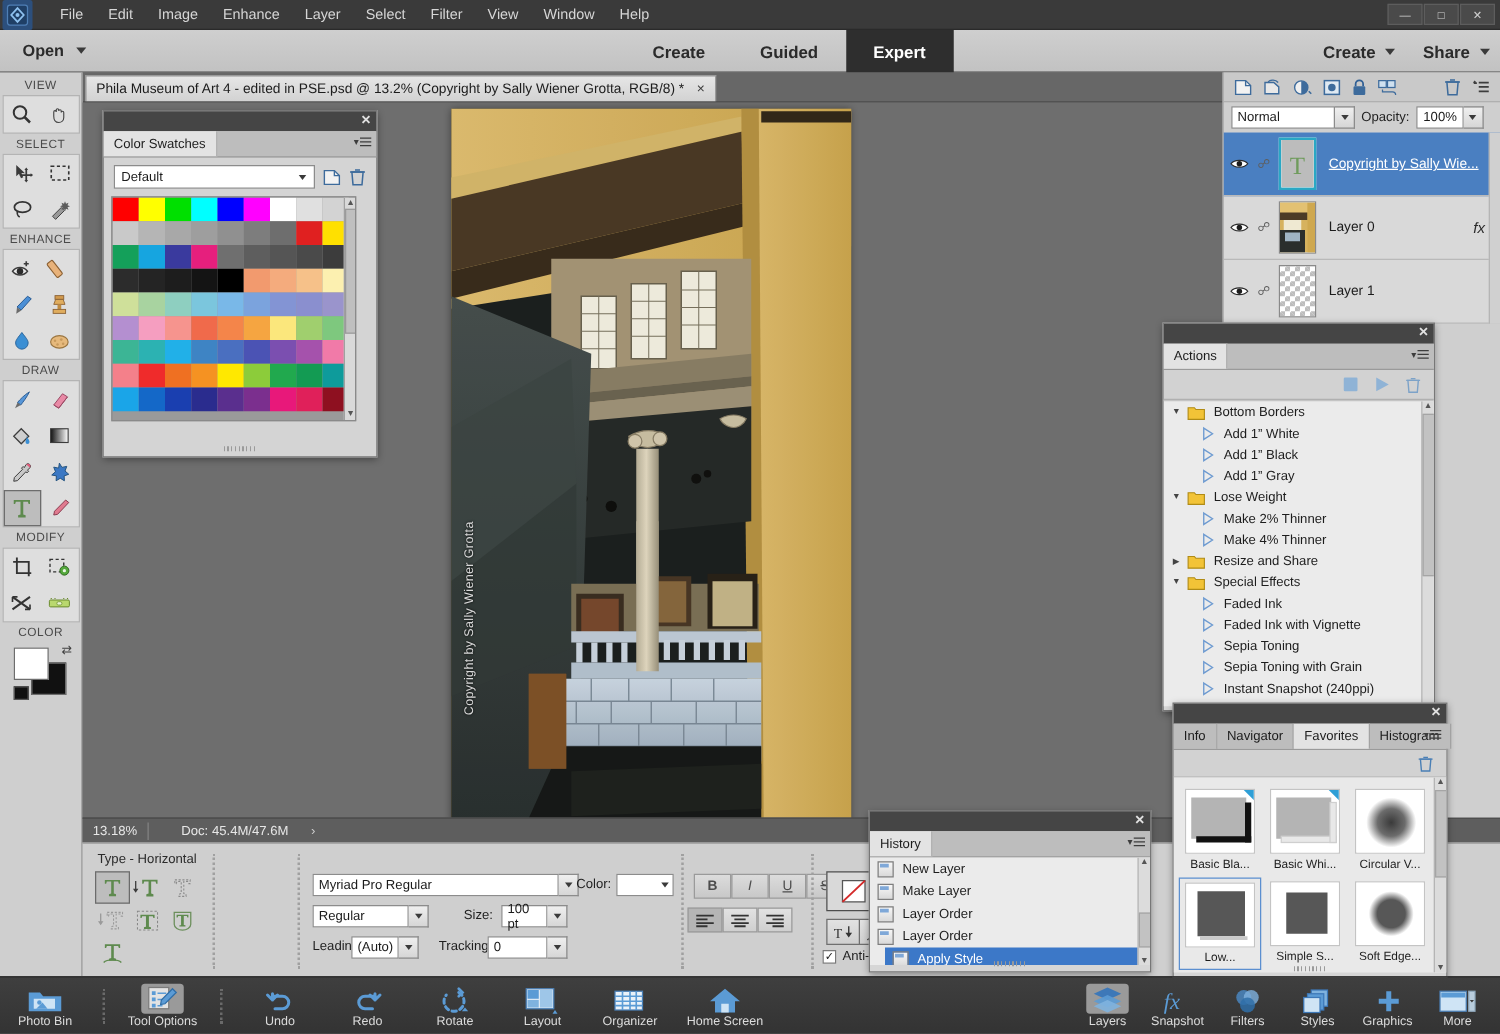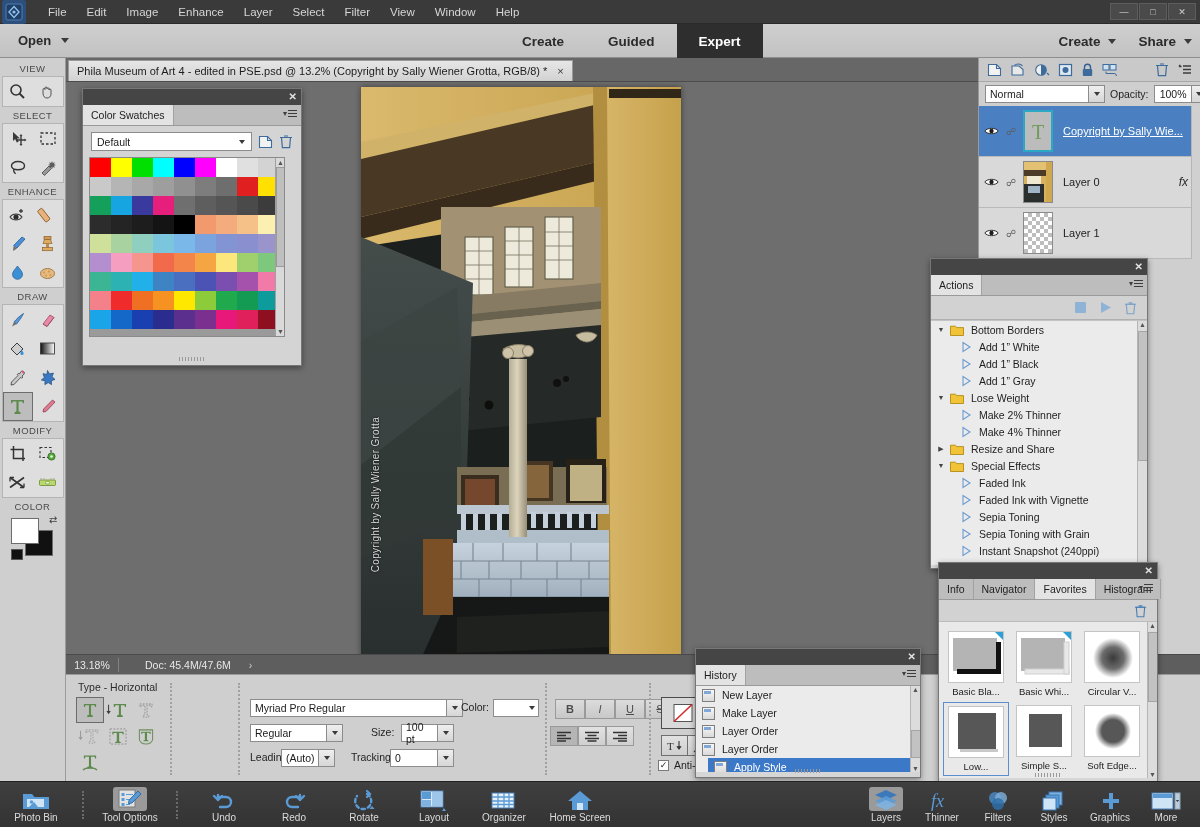--- a/index.html
+++ b/index.html
@@ -825,21 +825,21 @@
         </span>
       <span>
           <svg width="15" height="12" viewBox="0 0 15 12">
             <path d="M2 2.5h2.5M2 2.5l1.2-1.6M6 2h8M6 5.5h8M6 9h8" stroke="#3d3d3d" stroke-width="1.4"></path>
           </svg>
         </span>
     </div>
 
     <div class="blendRow">
       <div style="display:flex;">
-        <div class="fld" style="width:104px;">Normal</div>
+        <div class="fld" style="width:83px;">Normal</div>
         <div class="ddbtn">
             <span class="ddarrow"></span>
           </div>
       </div>
       <div class="olabel">Opacity:</div>
       <div style="display:flex;">
         <div class="fld" style="width:38px;justify-content:flex-end;">100%</div>
         <div class="ddbtn">
             <span class="ddarrow"></span>
           </div>
@@ -1475,21 +1475,21 @@
             </svg>
         </span>
         <span>Layers</span>
       </div>
       <div class="tbitem">
         <span class="ic">
           <svg width="26" height="21" viewBox="0 0 26 21">
               <text x="2" y="17" font-size="18" font-style="italic" font-family="Liberation Serif, serif" fill="#5b9bd5">fx</text>
             </svg>
         </span>
-        <span>Thinner</span>
+        <span>Snapshot</span>
       </div>
       <div class="tbitem">
         <span class="ic">
           <svg width="24" height="20" viewBox="0 0 24 20">
               <circle cx="9" cy="7" r="6" fill="#4a86c0" opacity=".85"></circle>
               <circle cx="15" cy="7" r="6" fill="#7fb2de" opacity=".8"></circle>
               <circle cx="12" cy="13" r="6" fill="#2f6ea8" opacity=".85"></circle>
             </svg>
         </span>
         <span>Filters</span>

